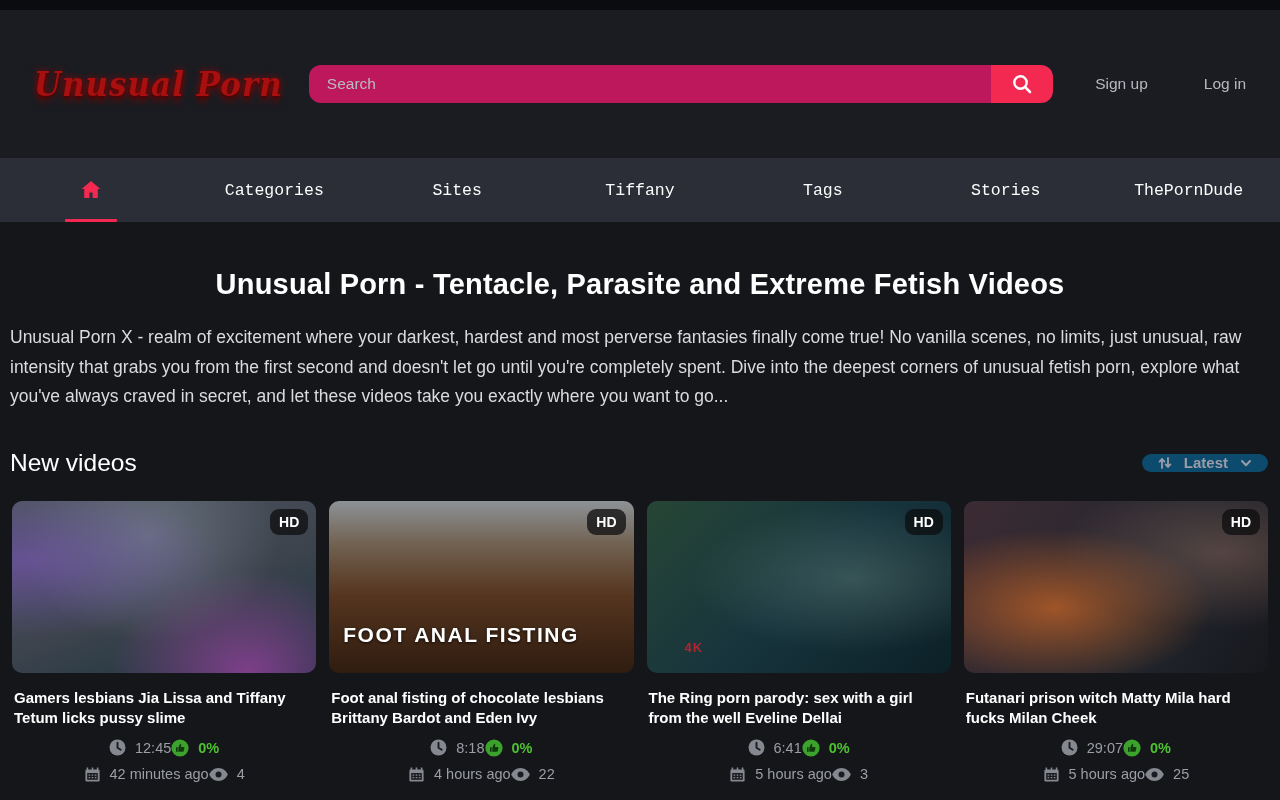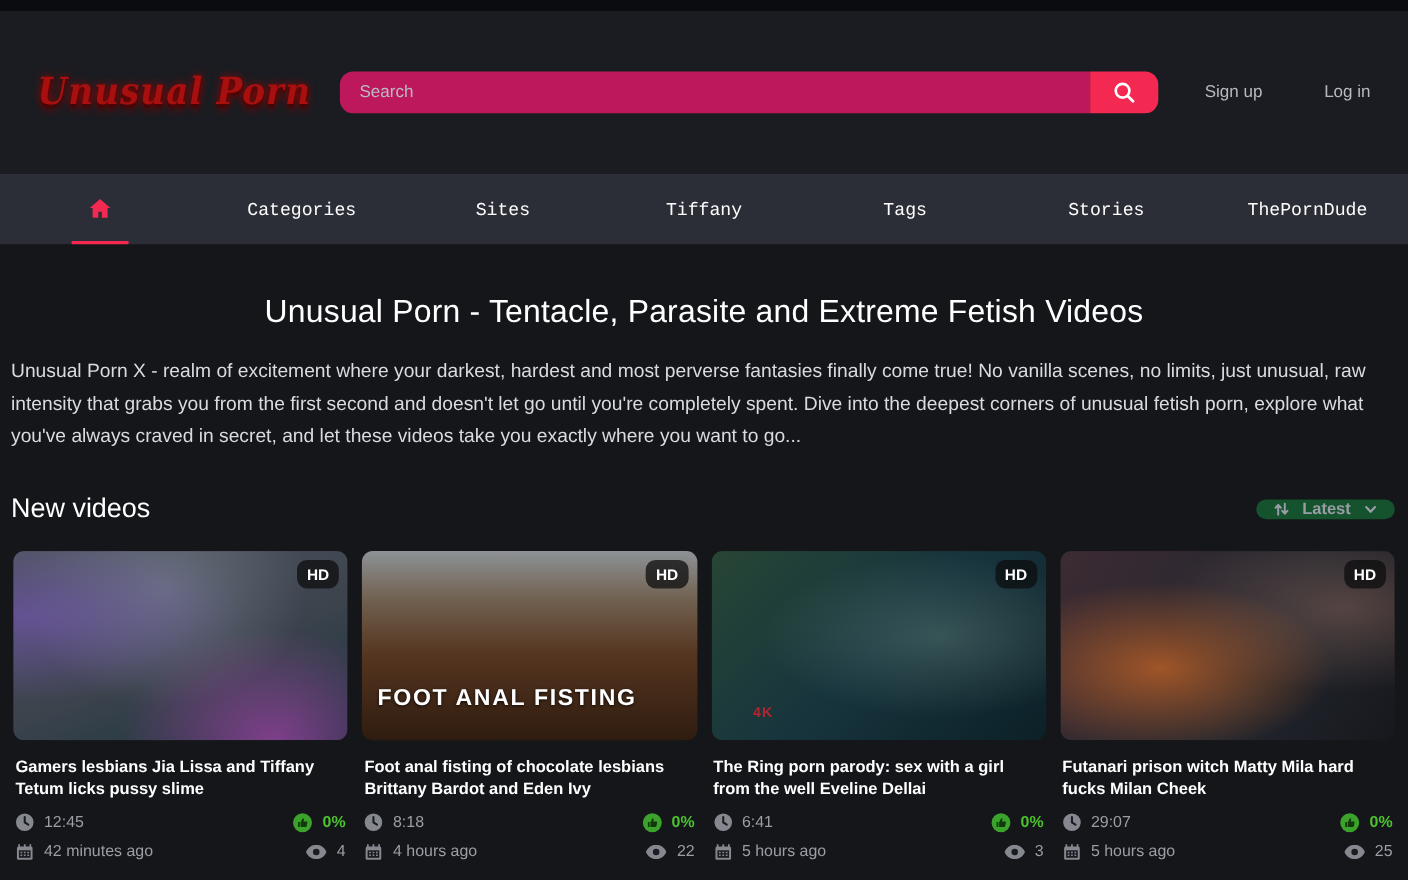--- a/index.html
+++ b/index.html
@@ -47,35 +47,35 @@
     color: #fdfdfd; font-size: 16.5px; cursor: pointer; position: relative;
   }
   .nav-item.active .underline {
     position: absolute; bottom: 0; left: 50%; transform: translateX(-50%);
     width: 52px; height: 3px; background: #f32951; border-radius: 1px;
   }
 
   
   .page-title {
     margin: 46px 0 22px; text-align: center;
-    color: #ffffff; font-size: 29px; font-weight: normal; letter-spacing: .2px;
+    color: #ffffff; font-size: 29px; font-weight: bold; letter-spacing: .2px;
   }
   .description {
     margin: 0 10px; color: #dadbde; font-size: 17.5px; line-height: 29.5px;
   }
 
   
   .section-head {
     display: flex; justify-content: space-between; align-items: center;
     margin: 37px 12px 24px 10px;
   }
   .section-title { color: #ffffff; font-size: 24.5px; font-weight: 500; }
   .sort-btn {
     display: flex; align-items: center; gap: 11px;
-    background: #14532d; border: none; cursor: pointer;
+    background: #0c4a6e; border: none; cursor: pointer;
     height: 18px; padding: 0 15px; border-radius: 17px;
     color: #9a9da6; font-size: 15px; font-weight: bold;
     font-family: "Liberation Sans", sans-serif;
   }
 
   
   .grid {
     margin: 0 12px;
     display: grid; grid-template-columns: repeat(4, 1fr);
     column-gap: 13px; row-gap: 30px;
@@ -149,21 +149,21 @@
     background:
       radial-gradient(ellipse at 58% 65%, rgba(215,115,30,.55), transparent 52%),
       linear-gradient(180deg, #271a12 0%, #17100a 100%);
   }
 
   .card-title {
     margin: 15px 2px 11px; color: #ffffff;
     font-size: 15px; font-weight: bold; line-height: 20px; min-height: 40px;
   }
   .stats-row {
-    display: flex; justify-content: space-between; align-items: center;
+    display: flex; justify-content: center; align-items: center;
     color: #9b9ea5; font-size: 14.5px; margin: 0 2px 9px;
   }
   .stat { display: flex; align-items: center; gap: 9px; }
   .stat-rating { color: #4cc22f; font-weight: bold; }
   .icon { display: inline-flex; align-items: center; justify-content: center; }
 </style>
 </head>
 <body>
 
 <div class="top-strip"></div>

